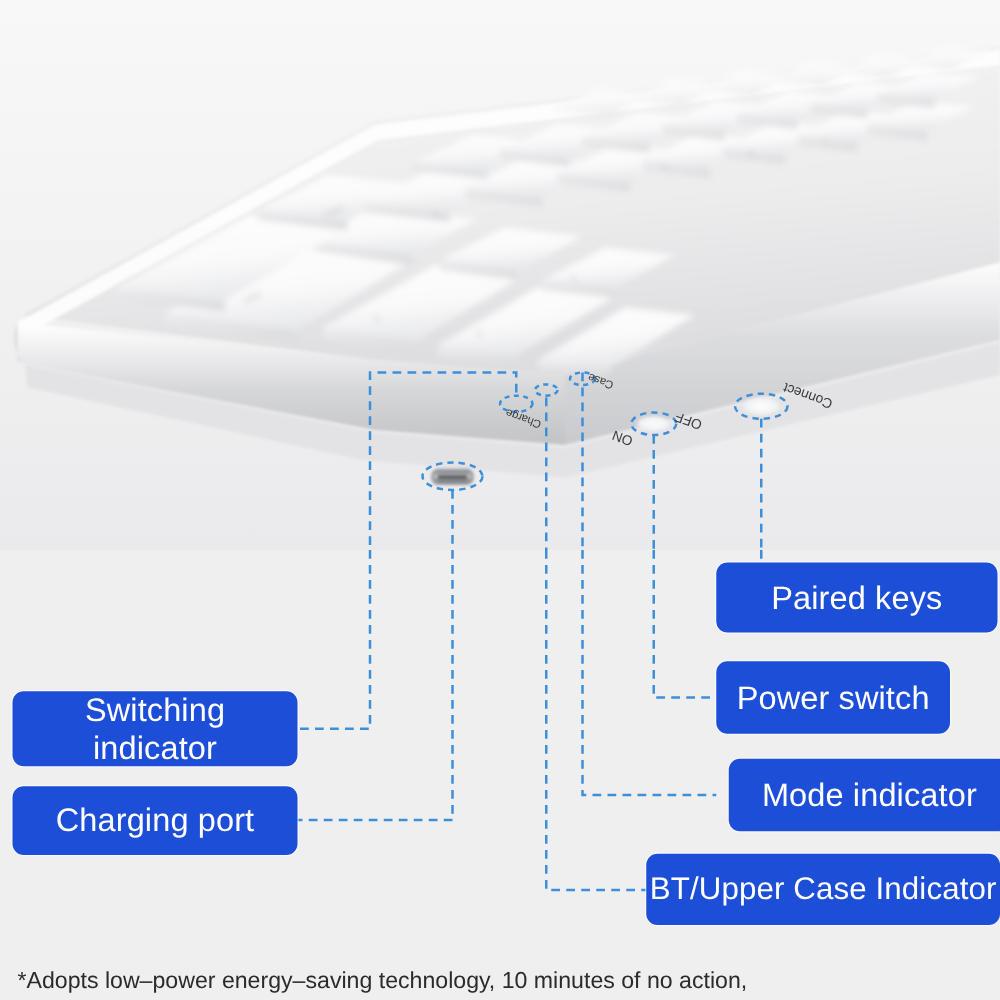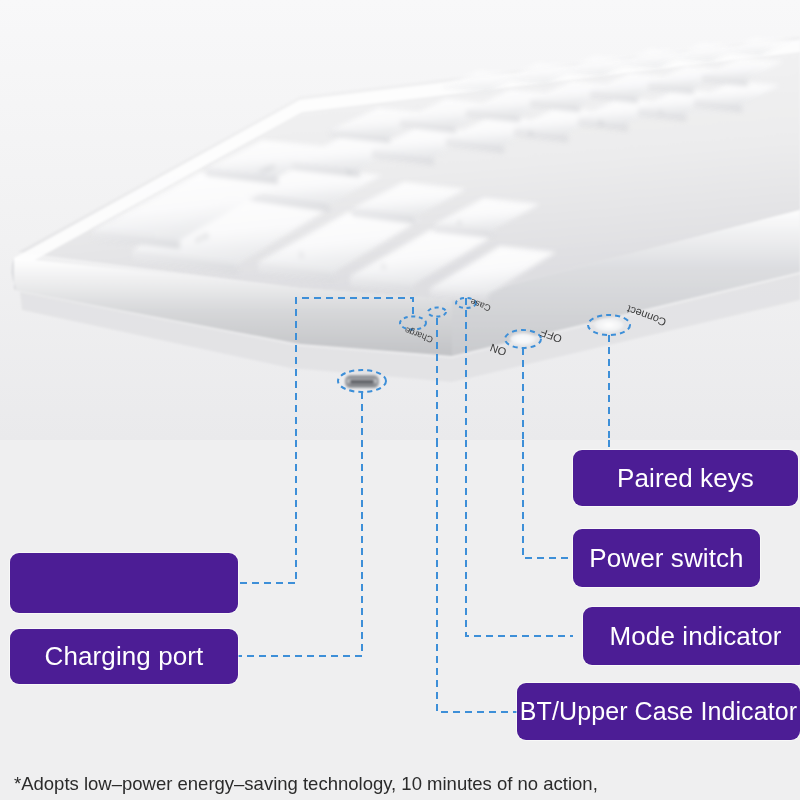--- a/index.html
+++ b/index.html
@@ -18,21 +18,21 @@
     position:absolute;left:0;top:0;width:800px;height:440px;
     overflow:hidden;
     background:
       linear-gradient(180deg,#f7f7f8 0%, #f2f2f3 40%, #ededee 100%);
   }
   .photo-svg{position:absolute;left:0;top:0;}
 
   
   .callout{
     position:absolute;
-    background:#4c1d95;
+    background:#1d4ed8;
     border-radius:9px;
     color:#ffffff;
     display:flex;align-items:center;justify-content:center;
     text-align:center;
     line-height:1.16;
     letter-spacing:.1px;
     box-shadow:0 0 0 1px rgba(255,255,255,.55);
     -webkit-font-smoothing:antialiased;
   }
   .callout.left{justify-content:center;}
@@ -268,21 +268,22 @@
   </svg>
 
   <div class="microlabel" style="left:404px;top:330px;transform:rotate(-160deg);">Charge</div>
   <div class="microlabel" style="left:470px;top:300px;transform:rotate(-160deg);">Case</div>
   <div class="microlabel" style="left:490px;top:344px;transform:rotate(-160deg);font-size:11px;">ON</div>
   <div class="microlabel" style="left:540px;top:330px;transform:rotate(-160deg);font-size:11px;">OFF</div>
   <div class="microlabel" style="left:626px;top:310px;transform:rotate(-160deg);font-size:11px;">Connect</div>
 
   <div class="callout left c-switch">
     <span>
-      <br>
+      <span>Switching</span><br>
+      <span>indicator</span>
     </span>
   </div>
 
   <div class="callout left c-charge">Charging port</div>
 
   <div class="callout c-paired">Paired keys</div>
 
   <div class="callout c-power">Power switch</div>
 
   <div class="callout c-mode">Mode indicator</div>

